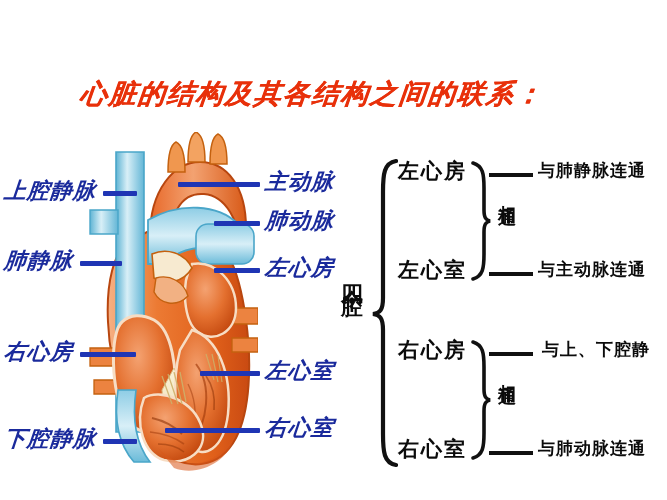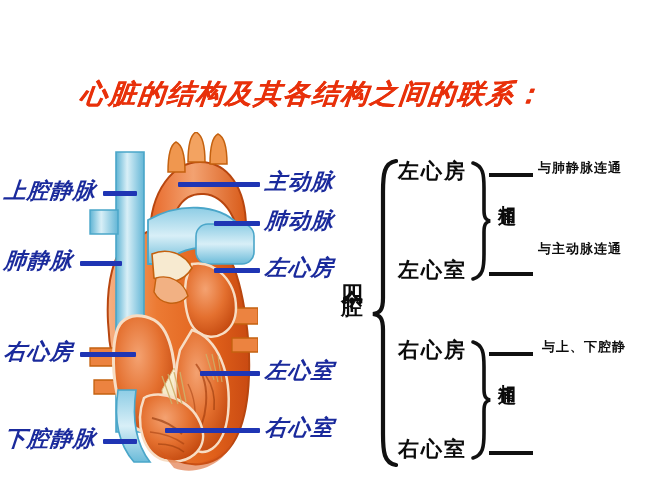--- a/index.html
+++ b/index.html
@@ -50,21 +50,21 @@
   
   .klabel{
     position:absolute;
     color:#0b0b0b;
     font-family:"DejaVu Serif","Liberation Serif",serif;
     font-weight:bold;
     font-size:21px;
     letter-spacing:2px;
     white-space:nowrap;
   }
-  .klabel.small{font-size:13px;letter-spacing:1px;}
+  .klabel.small{font-size:17px;letter-spacing:1px;}
   .vtext{
     position:absolute;
     color:#0b0b0b;
     font-family:"DejaVu Serif","Liberation Serif",serif;
     font-weight:bold;
     font-size:22px;
     writing-mode:vertical-rl;
     text-orientation:upright;
     line-height:1.05;
     letter-spacing:4px;
@@ -222,32 +222,33 @@
                L14 94 C14 108 13 116 3 119" fill="none" stroke="#111" stroke-width="3.6" stroke-linecap="round"></path>
     </svg>
   </div>
 
   <div class="kline" style="left:489px;top:173px;width:44px;"></div>
   <div class="kline" style="left:489px;top:272px;width:44px;"></div>
 
   <div class="vtext small" style="left:497px;top:190px;height:72px;">相通</div>
 
   <div class="klabel small" style="left:538px;top:159px;">与肺静脉连通</div>
-  <div class="klabel small" style="left:538px;top:240px;">与主动脉连通</div>
+  <div class="klabel small" style="left:538px;top:258px;">与主动脉连通</div>
 
   <div class="klabel" style="left:398px;top:336px;">右心房</div>
   <div class="klabel" style="left:398px;top:435px;">右心室</div>
 
   <div class="brace" style="left:470px;top:339px;">
     <svg width="22" height="122" viewBox="0 0 22 122">
       <path d="M3 3 C13 6 14 14 14 28 L14 50 C14 58 16 60 20 61 C16 62 14 64 14 72
                L14 94 C14 108 13 116 3 119" fill="none" stroke="#111" stroke-width="3.6" stroke-linecap="round"></path>
     </svg>
   </div>
 
   <div class="kline" style="left:489px;top:352px;width:44px;"></div>
   <div class="kline" style="left:489px;top:451px;width:44px;"></div>
 
   <div class="vtext small" style="left:497px;top:369px;height:72px;">相通</div>
 
   <div class="klabel small" style="left:522px;top:338px;margin-left:20px;">与上、下腔静</div>
+  <div class="klabel small" style="left:538px;top:437px;">与肺动脉连通</div>
 
 </div>
 
 </body></html>

